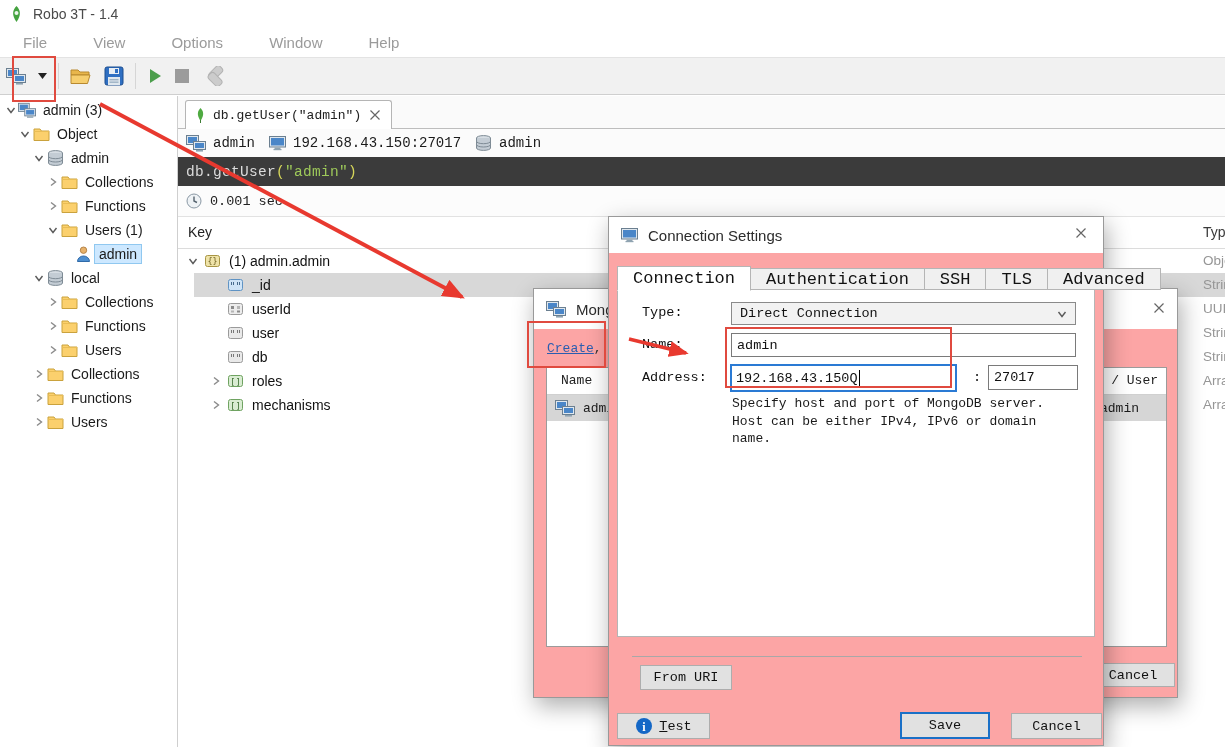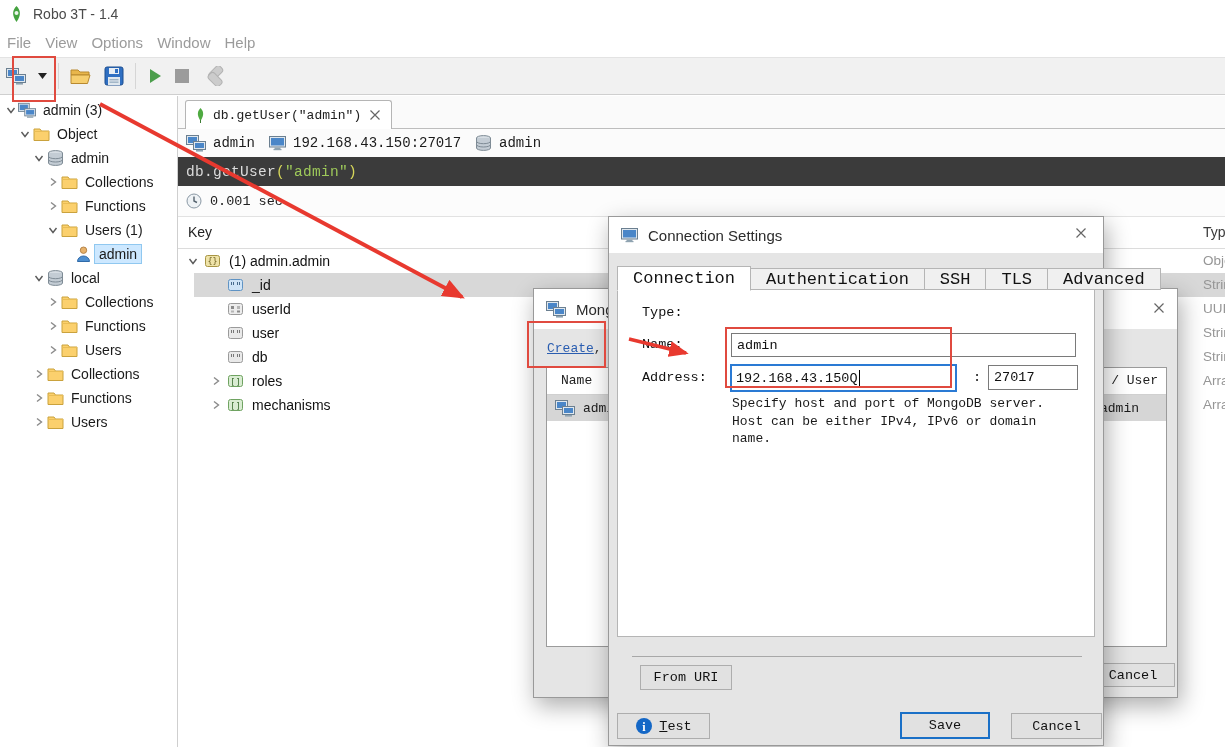--- a/index.html
+++ b/index.html
@@ -7,21 +7,21 @@
        font-family:"Liberation Sans",sans-serif;color:#1a1a1a;}
   .mono{font-family:"Liberation Mono","DejaVu Sans Mono",monospace;}
   .icn{display:inline-flex;align-items:center;justify-content:center;}
   .icn svg{display:block;}
 
   
   .titlebar{position:absolute;left:0;top:0;right:0;height:28px;display:flex;align-items:center;gap:9px;
             padding-left:9px;font-size:14px;color:#4a4a4a;}
   .menubar{position:absolute;left:0;top:28px;right:0;height:29px;display:flex;align-items:center;
            font-size:15px;color:#9b9b9b;}
-  .menu-item{padding:0 7px;}
+  .menu-item{padding:0 23px;}
   .toolbar{position:absolute;left:0;top:57px;right:0;height:38px;background:#f1f1f1;
            border-top:1px solid #e3e3e3;border-bottom:1px solid #cfcfcf;display:flex;align-items:center;box-sizing:border-box;}
   .tbtn{height:32px;display:flex;align-items:center;justify-content:center;padding:0 6px;}
   .tsep{width:1px;height:26px;background:#d6d6d6;margin:0 5px;}
 
   
   .sidebar{position:absolute;left:0;top:96px;width:177px;bottom:0;background:#fff;
            border-right:1px solid #cfcfcf;overflow:hidden;padding-top:2px;}
   .trow{height:24px;display:flex;align-items:center;font-size:14px;white-space:nowrap;}
   .tchev{width:14px;min-width:14px;display:inline-flex;justify-content:center;}
@@ -50,21 +50,21 @@
   .type-h{position:absolute;left:1025px;top:7px;width:30px;overflow:hidden;white-space:nowrap;color:#3a3a3a;}
   .rrow{height:24px;position:relative;font-size:14px;color:#111;}
   .rhl{position:absolute;left:16px;right:0;top:0;bottom:0;background:#d8d8d8;}
   .rcontent{position:absolute;left:0;top:0;right:0;bottom:0;display:flex;align-items:center;}
   .rchev{width:14px;min-width:14px;display:inline-flex;justify-content:center;}
   .ricon{width:16px;min-width:16px;display:inline-flex;justify-content:center;margin:0 9px 0 4px;}
   .rtype{position:absolute;left:1025px;top:4px;width:30px;overflow:hidden;white-space:nowrap;
          color:#969696;font-size:13.5px;}
 
   
-  .dlg{position:absolute;background:#e5e5e5;border:1px solid #999;
+  .dlg{position:absolute;background:#fca5a5;border:1px solid #999;
        box-shadow:3px 8px 22px rgba(0,0,0,.32);box-sizing:border-box;}
   .dlg-title{position:absolute;left:0;top:0;right:0;background:#fff;display:flex;align-items:center;
              gap:10px;padding-left:12px;font-size:15px;color:#2c2c2c;}
   .dlg-close{position:absolute;z-index:3;}
 
   .conn-dlg{left:533px;top:288px;width:645px;height:410px;z-index:10;}
   .conn-dlg .dlg-title{height:40px;}
   .create-row{position:absolute;left:13px;top:52px;font-size:13px;color:#333;}
   .create-link{color:#2a5db0;text-decoration:underline;cursor:pointer;}
   .conn-list{position:absolute;left:12px;top:78px;width:621px;height:280px;background:#fff;
@@ -658,20 +658,28 @@
       </span>
     <div class="stabs" id="stabs">
         <div class="stab active">Connection</div>
         <div class="stab">Authentication</div>
         <div class="stab">SSH</div>
         <div class="stab">TLS</div>
         <div class="stab">Advanced</div>
       </div>
     <div class="pane mono">
       <span class="flabel" style="top:15px;">Type:</span>
+      <div class="combo">
+        <span>Direct Connection</span>
+        <span class="icn">
+            <svg width="10" height="10" viewBox="0 0 10 10">
+              <polyline points="1.5,3 5,7.5 8.5,3" fill="none" stroke="#5a5a5a" stroke-width="1.4"></polyline>
+            </svg>
+          </span>
+      </div>
       <span class="flabel" style="top:47px;">Name:</span>
       <input class="inp name-input" value="admin" style="">
       <span class="flabel" style="top:80px;">Address:</span>
       <div class="addr-input mono">
         <span>192.168.43.150Q</span>
         <span class="caret"></span>
       </div>
       <span class="colon mono">:</span>
       <input class="inp port-input" value="27017" style="">
       <div class="help">Specify host and port of MongoDB server. Host can be either IPv4, IPv6 or domain name.</div>

